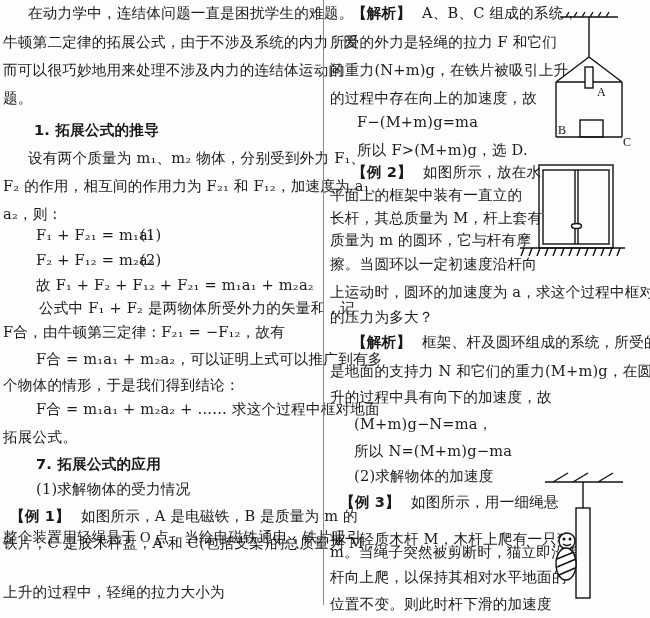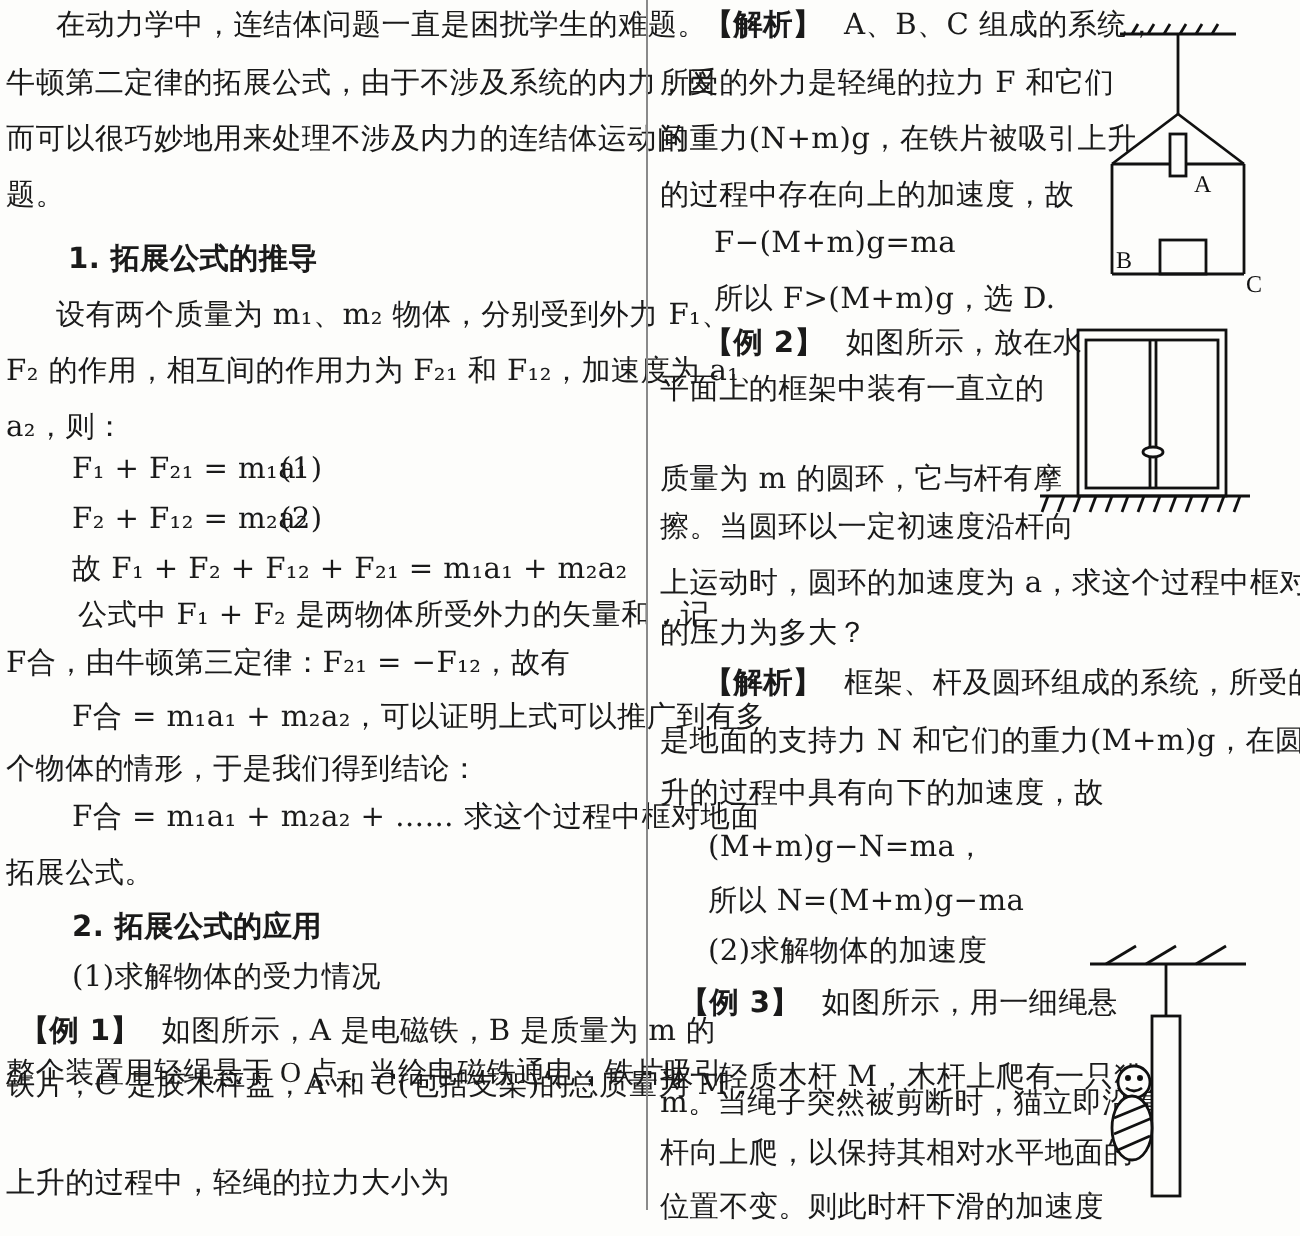--- a/index.html
+++ b/index.html
@@ -48,21 +48,21 @@
   <div class="ln" style="left:140px;top:251px;">(2)</div>
   <div class="ln" style="left:36px;top:276px;">故 F₁ + F₂ + F₁₂ + F₂₁ = m₁a₁ + m₂a₂</div>
 
   <div class="ln" style="left:39px;top:299px;">公式中 F₁ + F₂ 是两物体所受外力的矢量和，记</div>
   <div class="ln" style="left:3px;top:323px;">F合，由牛顿第三定律：F₂₁ = −F₁₂，故有</div>
   <div class="ln" style="left:36px;top:350px;">F合 = m₁a₁ + m₂a₂，可以证明上式可以推广到有多</div>
   <div class="ln" style="left:3px;top:376px;">个物体的情形，于是我们得到结论：</div>
   <div class="ln" style="left:36px;top:400px;">F合 = m₁a₁ + m₂a₂ + …… 求这个过程中框对地面</div>
   <div class="ln" style="left:3px;top:428px;">拓展公式。</div>
 
-  <div class="ln b" style="left:36px;top:455px;">2. 拓展公式的应用</div>
+  <div class="ln b" style="left:36px;top:455px;">7. 拓展公式的应用</div>
   <div class="ln" style="left:36px;top:480px;">(1)求解物体的受力情况</div>
 
   <div class="ln" style="left:10px;top:507px;">
     <span class="b">【例 1】</span>
     <span style="margin-left:6px">如图所示，A 是电磁铁，B 是质量为 m 的</span>
   </div>
   <div class="ln" style="left:3px;top:534px;">铁片，C 是胶木秤盘，A 和 C(包括支架)的总质量为 M，</div>
   <div class="ln" style="left:3px;top:528px;font-family:Liberation Serif, serif;">整个装置用轻绳悬于 O 点，当给电磁铁通电，铁片吸引</div>
   <div class="ln" style="left:3px;top:583px;">上升的过程中，轻绳的拉力大小为</div>
 
@@ -76,20 +76,21 @@
   <div class="ln" style="left:330px;top:61px;">的重力(N+m)g，在铁片被吸引上升</div>
   <div class="ln" style="left:330px;top:89px;">的过程中存在向上的加速度，故</div>
   <div class="ln" style="left:357px;top:113px;">F−(M+m)g=ma</div>
   <div class="ln" style="left:357px;top:141px;">所以 F&gt;(M+m)g，选 D.</div>
 
   <div class="ln" style="left:352px;top:163px;">
     <span class="b">【例 2】</span>
     <span style="margin-left:6px">如图所示，放在水</span>
   </div>
   <div class="ln" style="left:330px;top:186px;">平面上的框架中装有一直立的</div>
+  <div class="ln" style="left:330px;top:209px;">长杆，其总质量为 M，杆上套有</div>
   <div class="ln" style="left:330px;top:231px;">质量为 m 的圆环，它与杆有摩</div>
   <div class="ln" style="left:330px;top:255px;">擦。当圆环以一定初速度沿杆向</div>
   <div class="ln" style="left:330px;top:283px;">上运动时，圆环的加速度为 a，求这个过程中框对地面</div>
   <div class="ln" style="left:330px;top:308px;">的压力为多大？</div>
 
   <div class="ln" style="left:352px;top:333px;">
     <span class="b">【解析】</span>
     <span style="margin-left:6px">框架、杆及圆环组成的系统，所受的外力</span>
   </div>
   <div class="ln" style="left:330px;top:362px;">是地面的支持力 N 和它们的重力(M+m)g，在圆环上</div>

